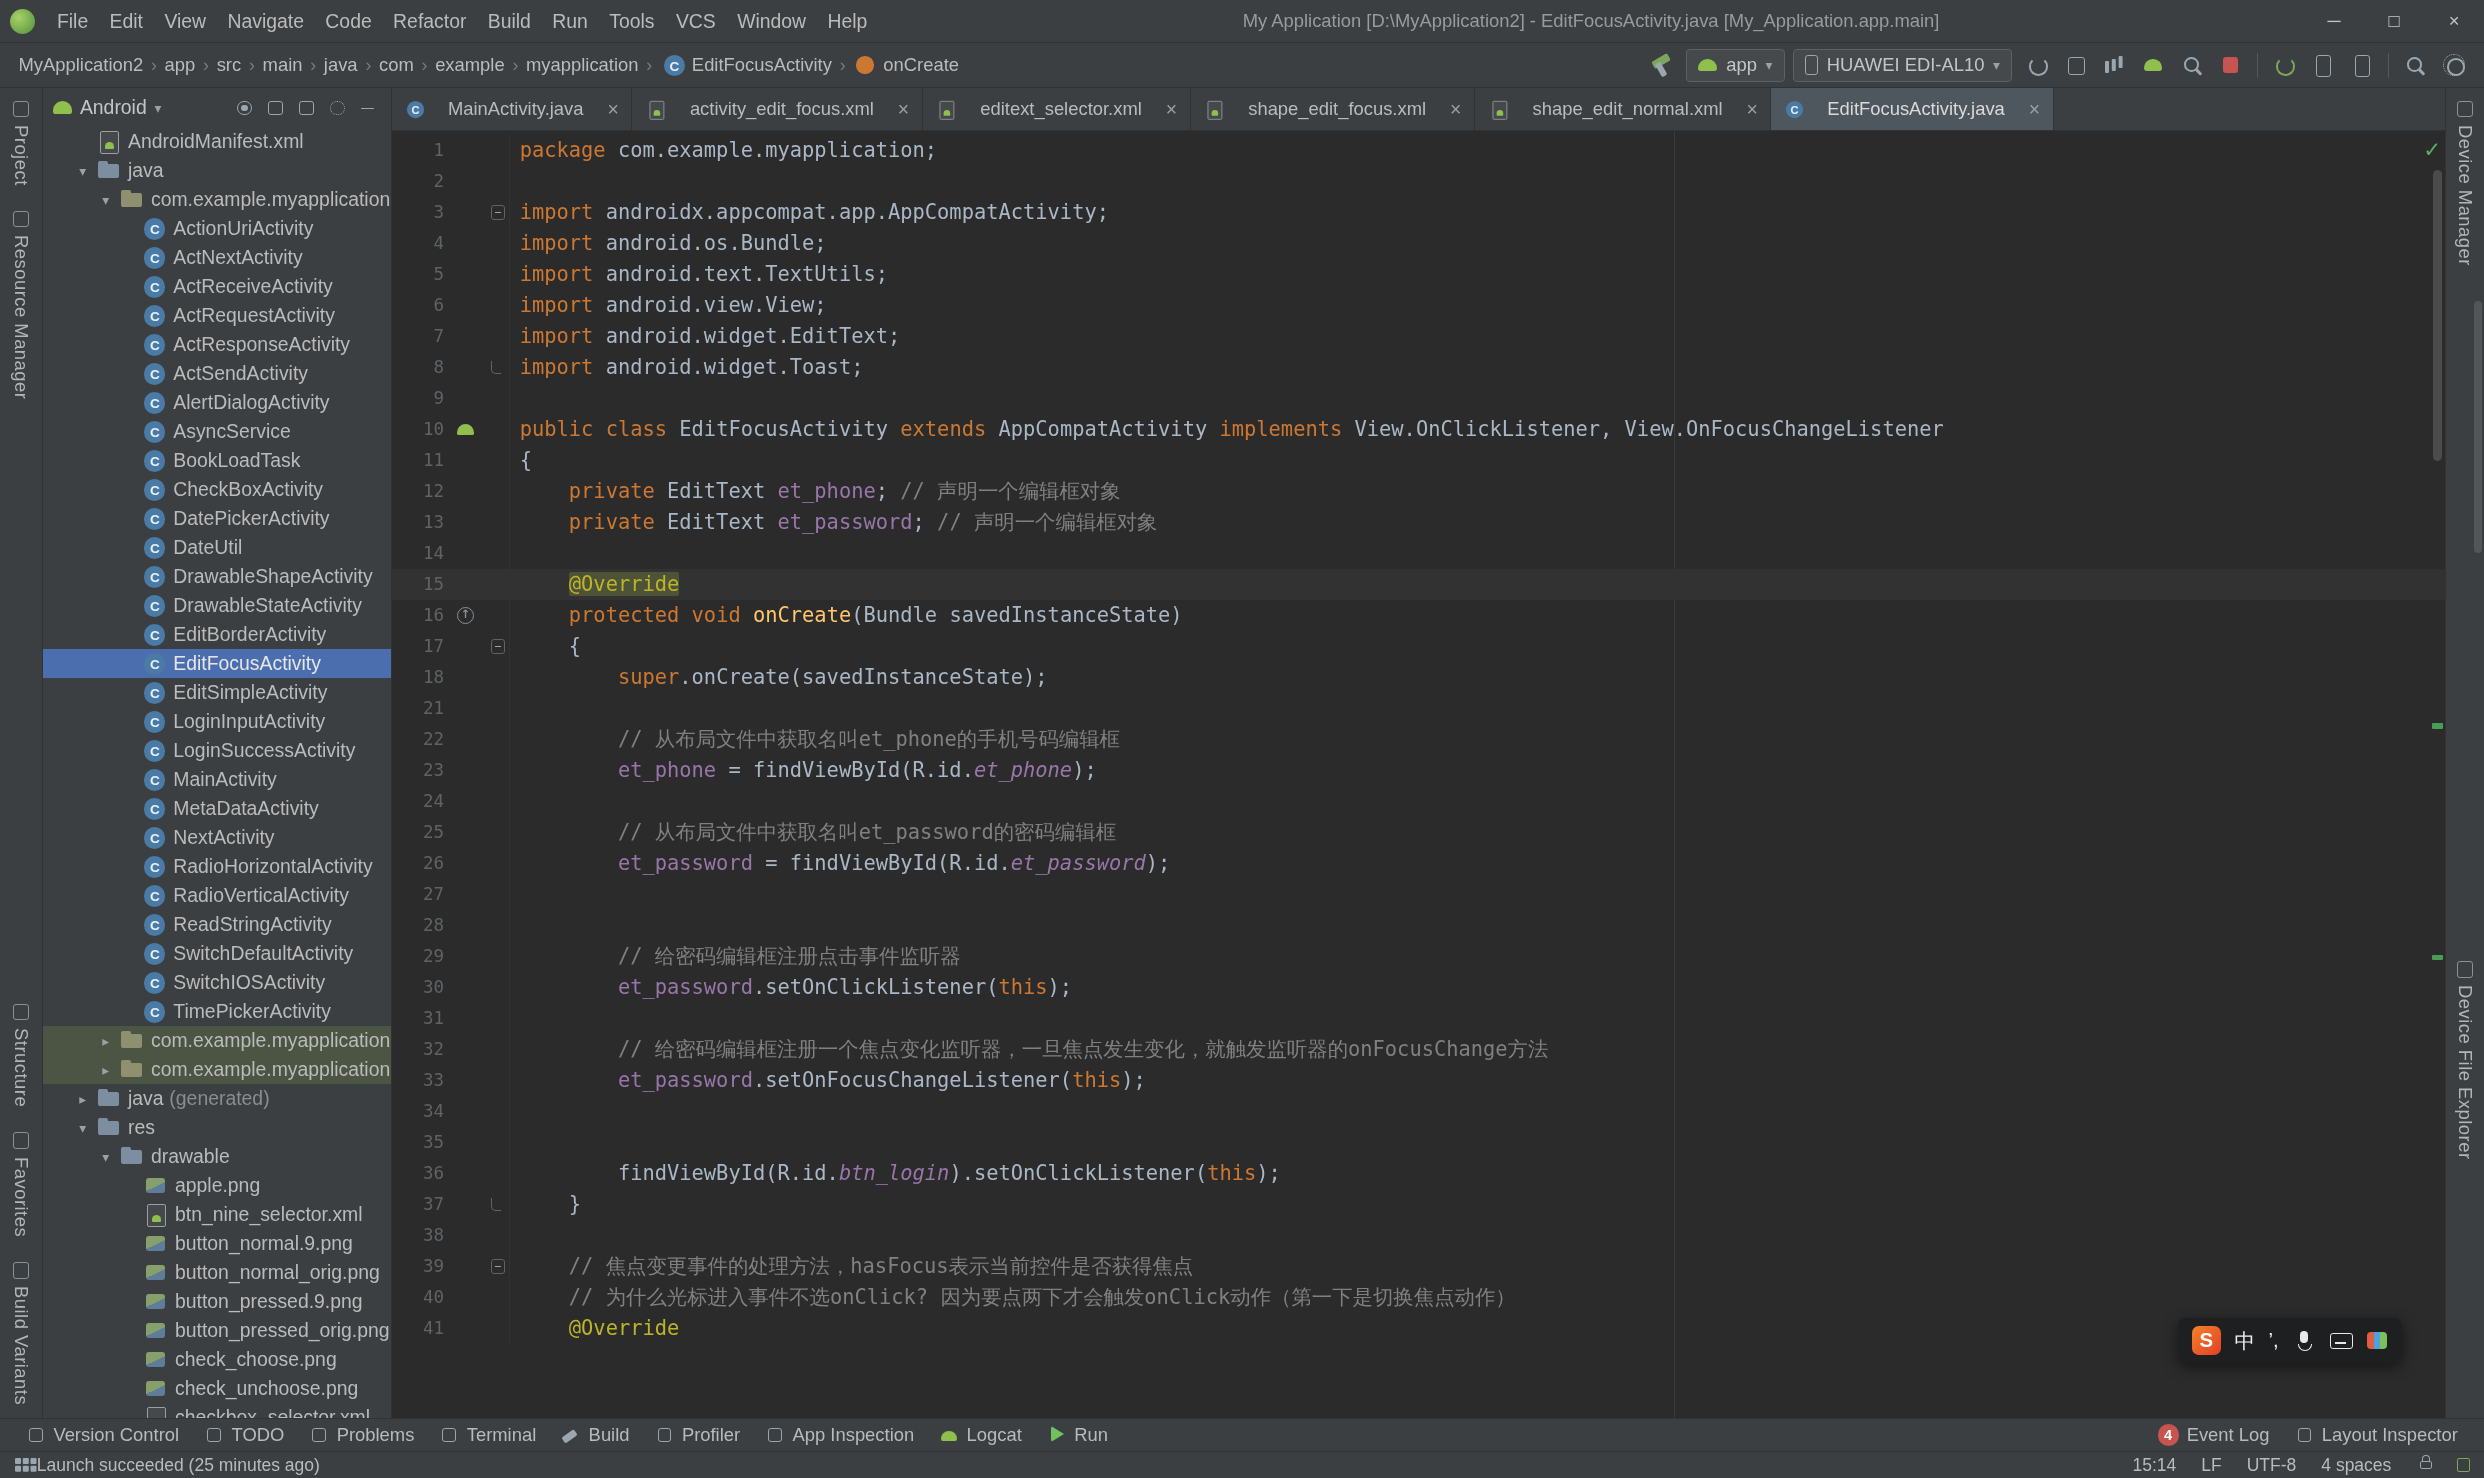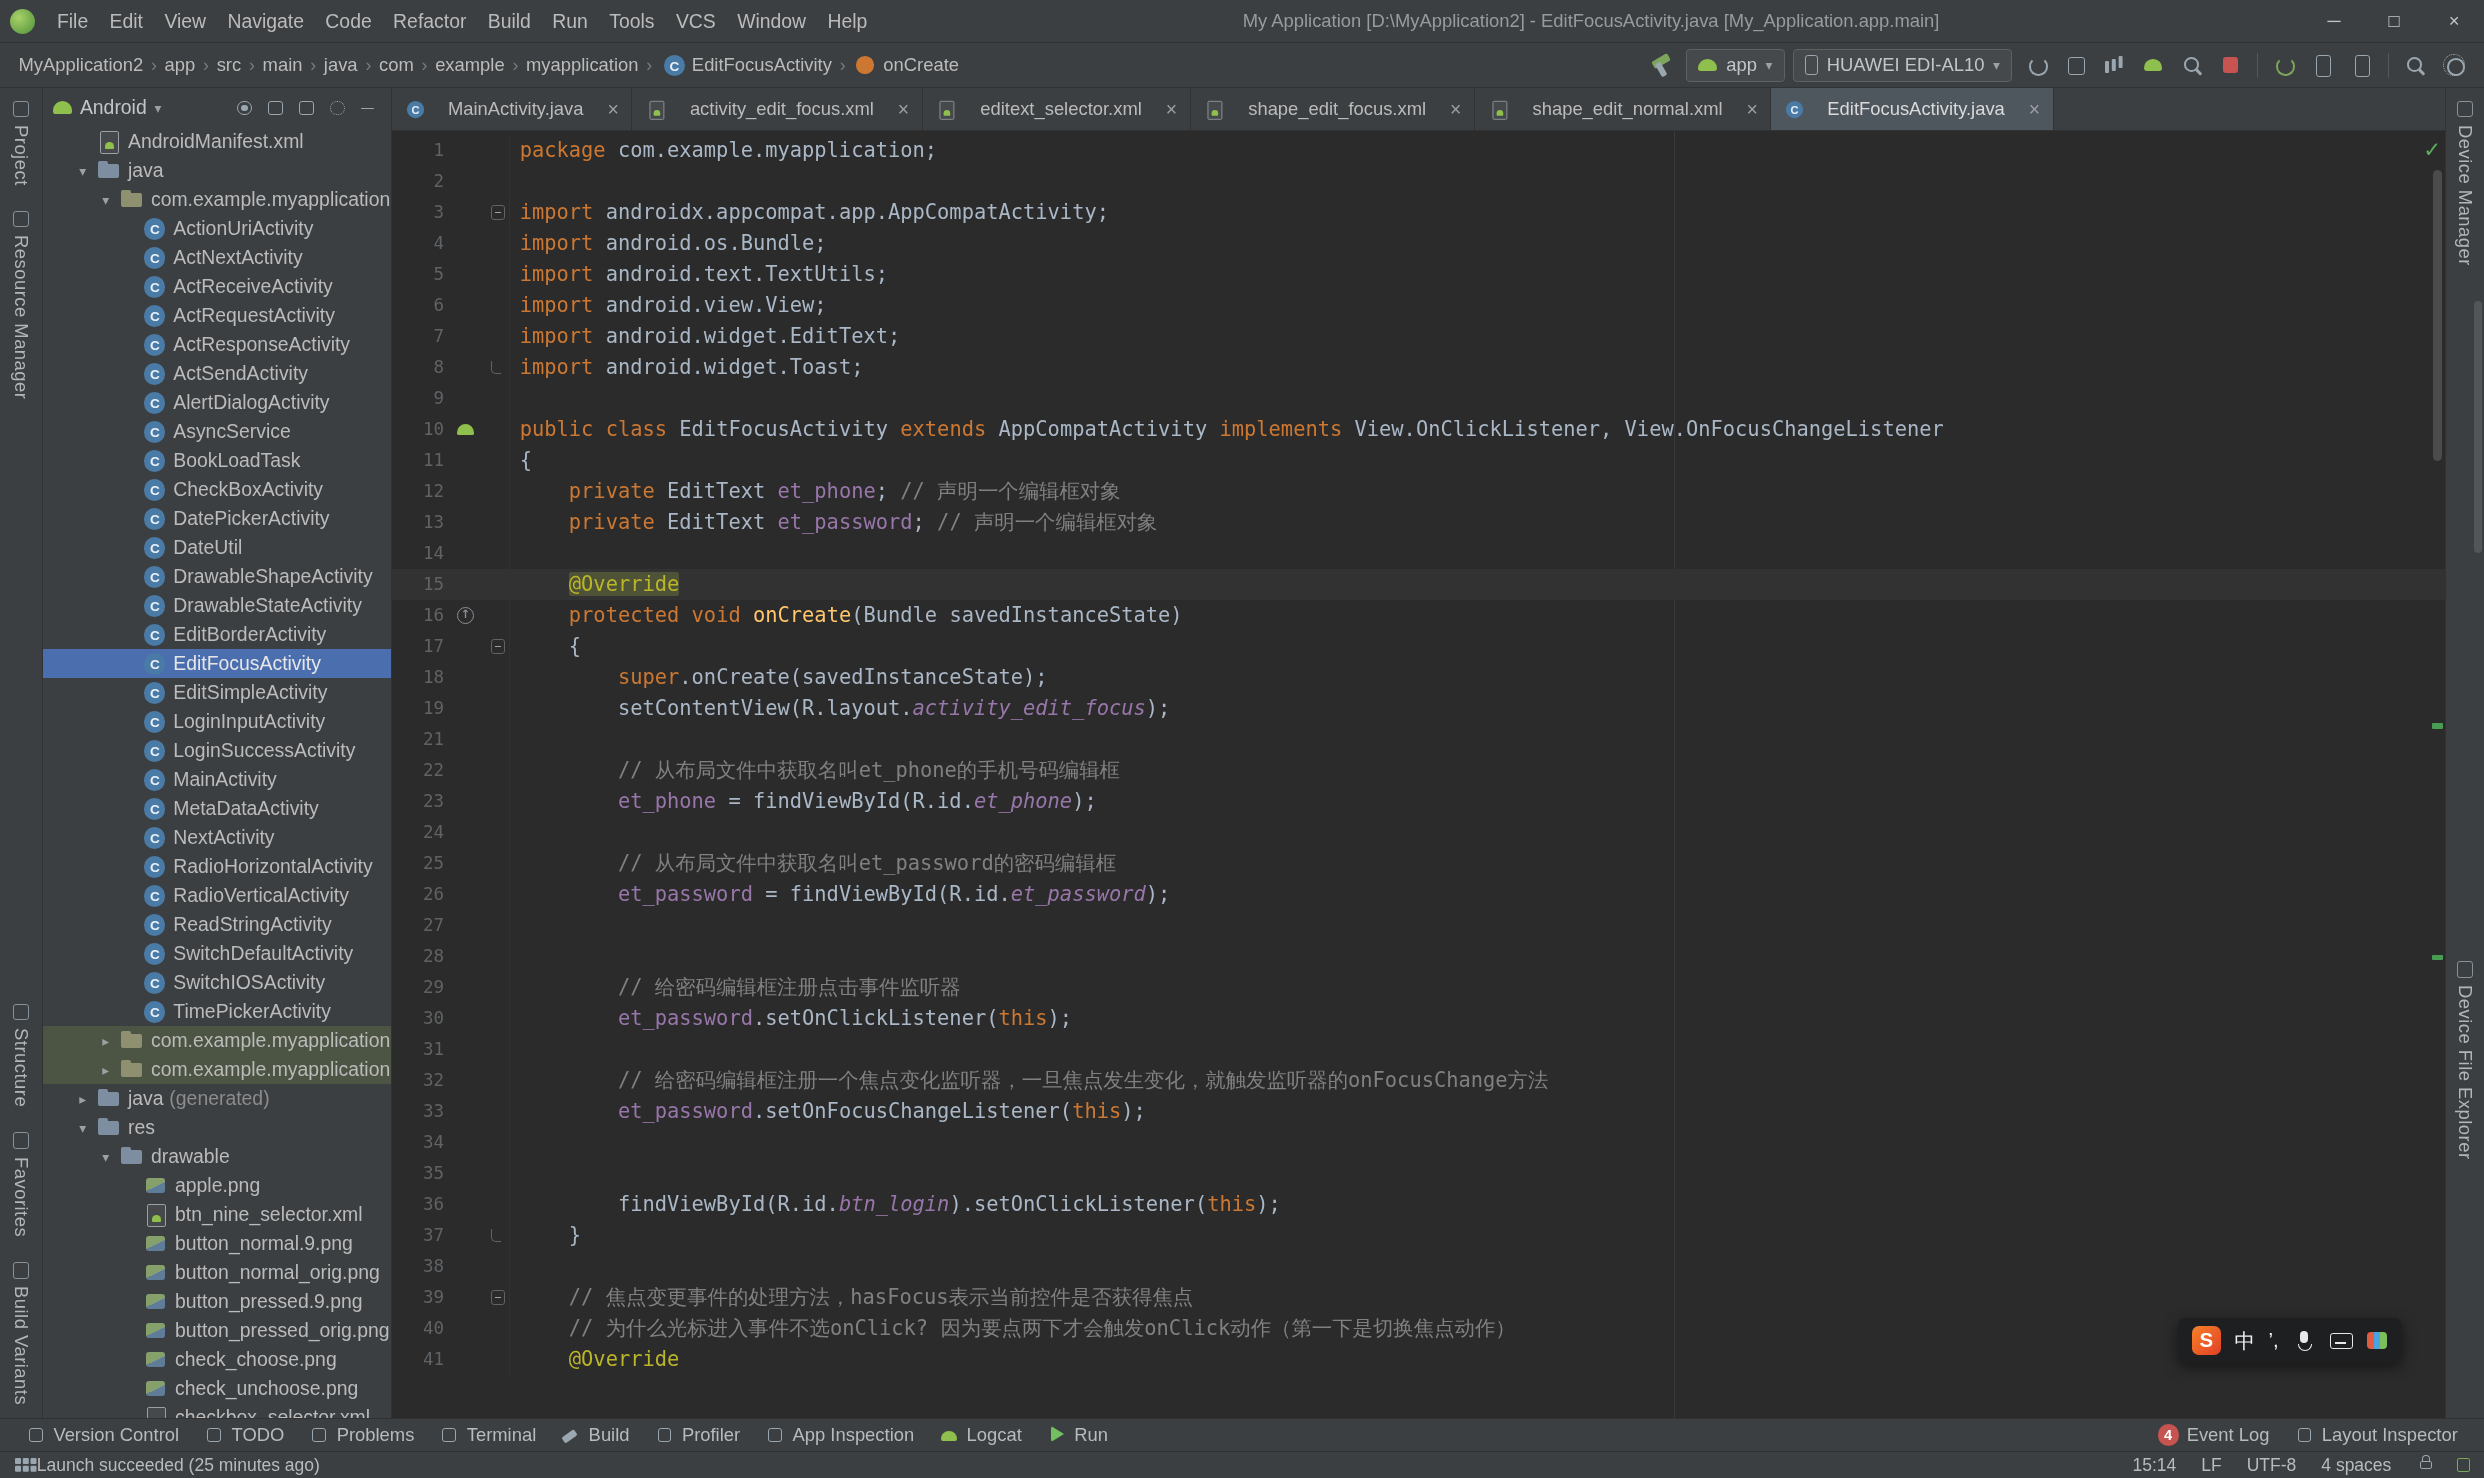--- a/index.html
+++ b/index.html
@@ -667,26 +667,20 @@
               </span>
               <span class="code-text"><span class="tk-d">    {</span></span>
             </div>
             <div class="code-line">
               <span class="ln">18</span>
               <span class="gut"></span>
               <span class="foldc"></span>
               <span class="code-text"><span class="tk-d">        </span><span class="tk-kw">super</span><span class="tk-d">.onCreate(savedInstanceState);</span></span>
             </div>
             <div class="code-line">
-              <span class="ln">19</span>
-              <span class="gut"></span>
-              <span class="foldc"></span>
-              <span class="code-text"><span class="tk-d">        setContentView(R.layout.</span><span class="tk-res">activity_edit_focus</span><span class="tk-d">);</span></span>
-            </div>
-            <div class="code-line">
               <span class="ln">21</span>
               <span class="gut"></span>
               <span class="foldc"></span>
               <span class="code-text"></span>
             </div>
             <div class="code-line">
               <span class="ln">22</span>
               <span class="gut"></span>
               <span class="foldc"></span>
               <span class="code-text"><span class="tk-d">        </span><span class="tk-cmt">// 从布局文件中获取名叫et_phone的手机号码编辑框</span></span>

